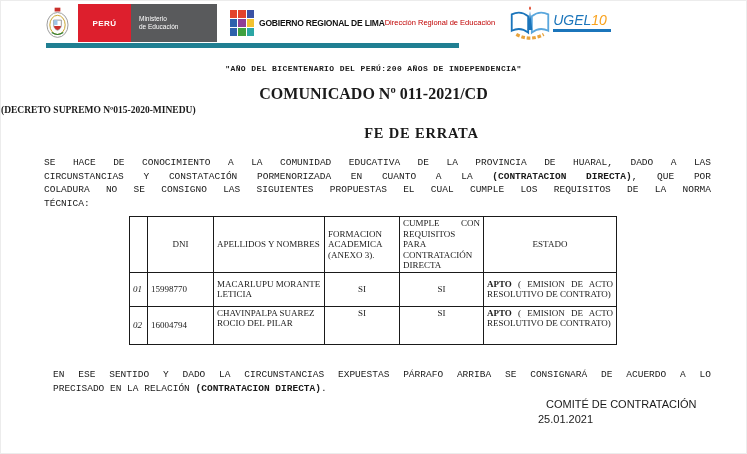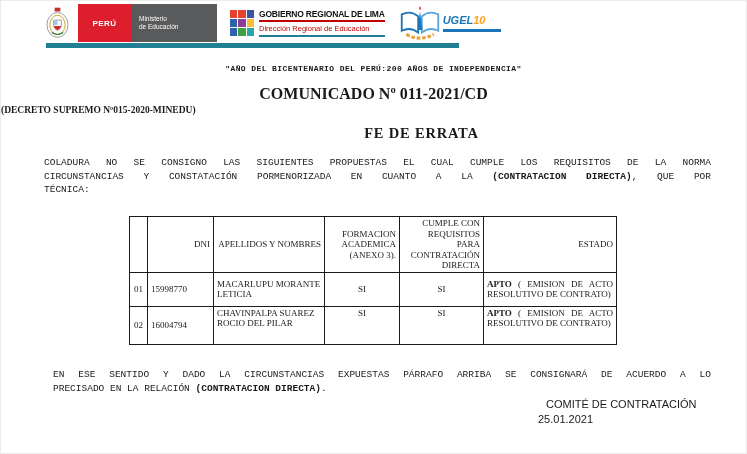--- a/index.html
+++ b/index.html
@@ -16,31 +16,31 @@
            font-family:"Liberation Sans",sans-serif;font-size:6.5px;line-height:8px;
            display:flex;flex-direction:column;justify-content:center;padding-left:8px;box-sizing:border-box;}
   .mosaic{width:24px;height:27px;margin-left:13px;margin-right:5px;flex:none;
           display:grid;grid-template-columns:repeat(3,1fr);grid-template-rows:repeat(3,1fr);gap:1px;}
   .mosaic span{display:block;}
   .mosaic span:nth-child(1){background:#e2432c}.mosaic span:nth-child(2){background:#e2432c}
   .mosaic span:nth-child(3){background:#3b52a5}.mosaic span:nth-child(4){background:#2d62ac}
   .mosaic span:nth-child(5){background:#8f3e97}.mosaic span:nth-child(6){background:#f2c230}
   .mosaic span:nth-child(7){background:#2d62ac}.mosaic span:nth-child(8){background:#3fa13f}
   .mosaic span:nth-child(9){background:#2ba6a4}
-  .grl{display:flex;flex-direction:column;flex:none;}
+  .grl{display:flex;flex-direction:row;flex:none;}
   .grl-title{font-family:"Liberation Sans",sans-serif;font-weight:bold;font-size:8.5px;color:#111;
              letter-spacing:-0.2px;white-space:nowrap;line-height:10px;}
   .grl-rule1{height:2px;background:var(--grl_red,#c00000);margin:1px 0 2px 0;}
   .grl-sub{font-family:"Liberation Sans",sans-serif;font-size:7.5px;color:var(--grl_red,#c00000);
            white-space:nowrap;line-height:9px;}
   .grl-rule2{height:2px;background:var(--accent_teal,#207f92);margin-top:2px;}
   .ugel{display:flex;align-items:center;margin-left:14px;flex:none;}
   .ugel-textcol{display:flex;flex-direction:column;margin-left:2px;}
-  .ugel-word{font-family:"Liberation Sans",sans-serif;font-weight:bold;font-style:italic;
-             font-size:11px;line-height:13px;color:var(--ugel_blue,#1b75bb);white-space:nowrap;}
+  .ugel-word{font-family:"Liberation Sans",sans-serif;font-weight:normal;font-style:italic;
+             font-size:14px;line-height:13px;color:var(--ugel_blue,#1b75bb);white-space:nowrap;}
   .ugel-num{color:var(--ugel_orange,#f9a11b);}
   .ugel-strip{height:3px;width:58px;background:var(--ugel_blue,#1b75bb);margin-top:2px;}
   .tealbar{position:absolute;left:45px;top:42px;width:413px;height:5px;background:var(--accent_teal,#207f92);}
 
   
   .motto{position:absolute;top:63px;left:0;width:100%;text-align:center;
          font-family:"Liberation Mono",monospace;font-weight:bold;font-size:8px;letter-spacing:.4px;}
   .title{position:absolute;top:84px;left:0;width:100%;text-align:center;font-weight:bold;font-size:16px;}
   .decree{position:absolute;top:104px;left:0;width:100%;font-weight:bold;font-size:9.5px;}
   .fde{position:absolute;top:124px;left:0;width:100%;text-align:center;font-weight:bold;
@@ -52,30 +52,30 @@
   .body2{position:absolute;left:52px;top:346px;width:658px;margin-top:21px;}
   .jline{text-align:justify;text-align-last:justify;}
   .lline{text-align:left;}
   .mono b{font-weight:bold;}
 
   
   table.results{position:absolute;left:128px;top:215px;border-collapse:collapse;table-layout:fixed;
                 font-size:9px;line-height:10.5px;}
   table.results td{border:1px solid #1a1a1a;padding:1px 3px;vertical-align:middle;box-sizing:border-box;
                    overflow:hidden;}
-  tr.hdr td{height:53px;text-align:right;}
+  tr.hdr td{height:53px;}
   tr.r1 td{height:34px;}
   tr.r2 td{height:38px;vertical-align:top;}
   tr.r2 td.cell-num, tr.r2 td.cell-dni{vertical-align:middle;}
   .h-dni{text-align:center;}
   .h-nom{text-align:justify;padding-left:5px;padding-right:9px;}
   .h-for{padding-left:4px;}
   .h-cum{text-align:justify;padding-left:3px;padding-right:3px;}
   .h-est{text-align:center;}
-  .cell-num{text-align:center;}
+  .cell-num{font-style:italic;}
   .cell-dni{padding-left:6px;}
   .cell-nom{padding-left:5px;padding-right:9px;}
   .cell-si{text-align:center;}
   .cell-est{text-align:justify;padding-left:2px;padding-right:2px;vertical-align:top;}
   .cell-est b{font-weight:bold;}
 
   
   .sig{position:absolute;left:537px;top:396px;font-family:Liberation Sans, sans-serif;
        font-size:11px;line-height:15px;}
   .sig-committee{padding-left:8px;}
@@ -132,22 +132,23 @@
     </div>
   </div>
   <div class="tealbar"></div>
 
   <div class="motto">"AÑO DEL BICENTENARIO DEL PERÚ:200 AÑOS DE INDEPENDENCIA"</div>
   <div class="title">COMUNICADO Nº 011-2021/CD</div>
   <div class="decree">(DECRETO SUPREMO Nº015-2020-MINEDU)</div>
   <div class="fde">FE DE ERRATA</div>
 
   <div class="body1 mono">
+    <div class="jline">SE HACE DE CONOCIMIENTO A LA COMUNIDAD EDUCATIVA DE LA PROVINCIA DE HUARAL, DADO A LAS</div>
+    <div class="jline"><span>CIRCUNSTANCIAS Y CONSTATACIÓN PORMENORIZADA EN CUANTO A LA </span><b>(CONTRATACION DIRECTA)</b><span>, QUE POR</span></div>
     <div class="jline">COLADURA NO SE CONSIGNO LAS SIGUIENTES PROPUESTAS EL CUAL CUMPLE LOS REQUISITOS DE LA NORMA</div>
-    <div class="jline"><span>CIRCUNSTANCIAS Y CONSTATACIÓN PORMENORIZADA EN CUANTO A LA </span><b>(CONTRATACION DIRECTA)</b><span>, QUE POR</span></div>
     <div class="lline">TÉCNICA:</div>
   </div>
 
   <table class="results">
     <colgroup>
       <col style="width:18px">
         <col style="width:66px">
         <col style="width:111px">
       <col style="width:75px">
         <col style="width:84px">

